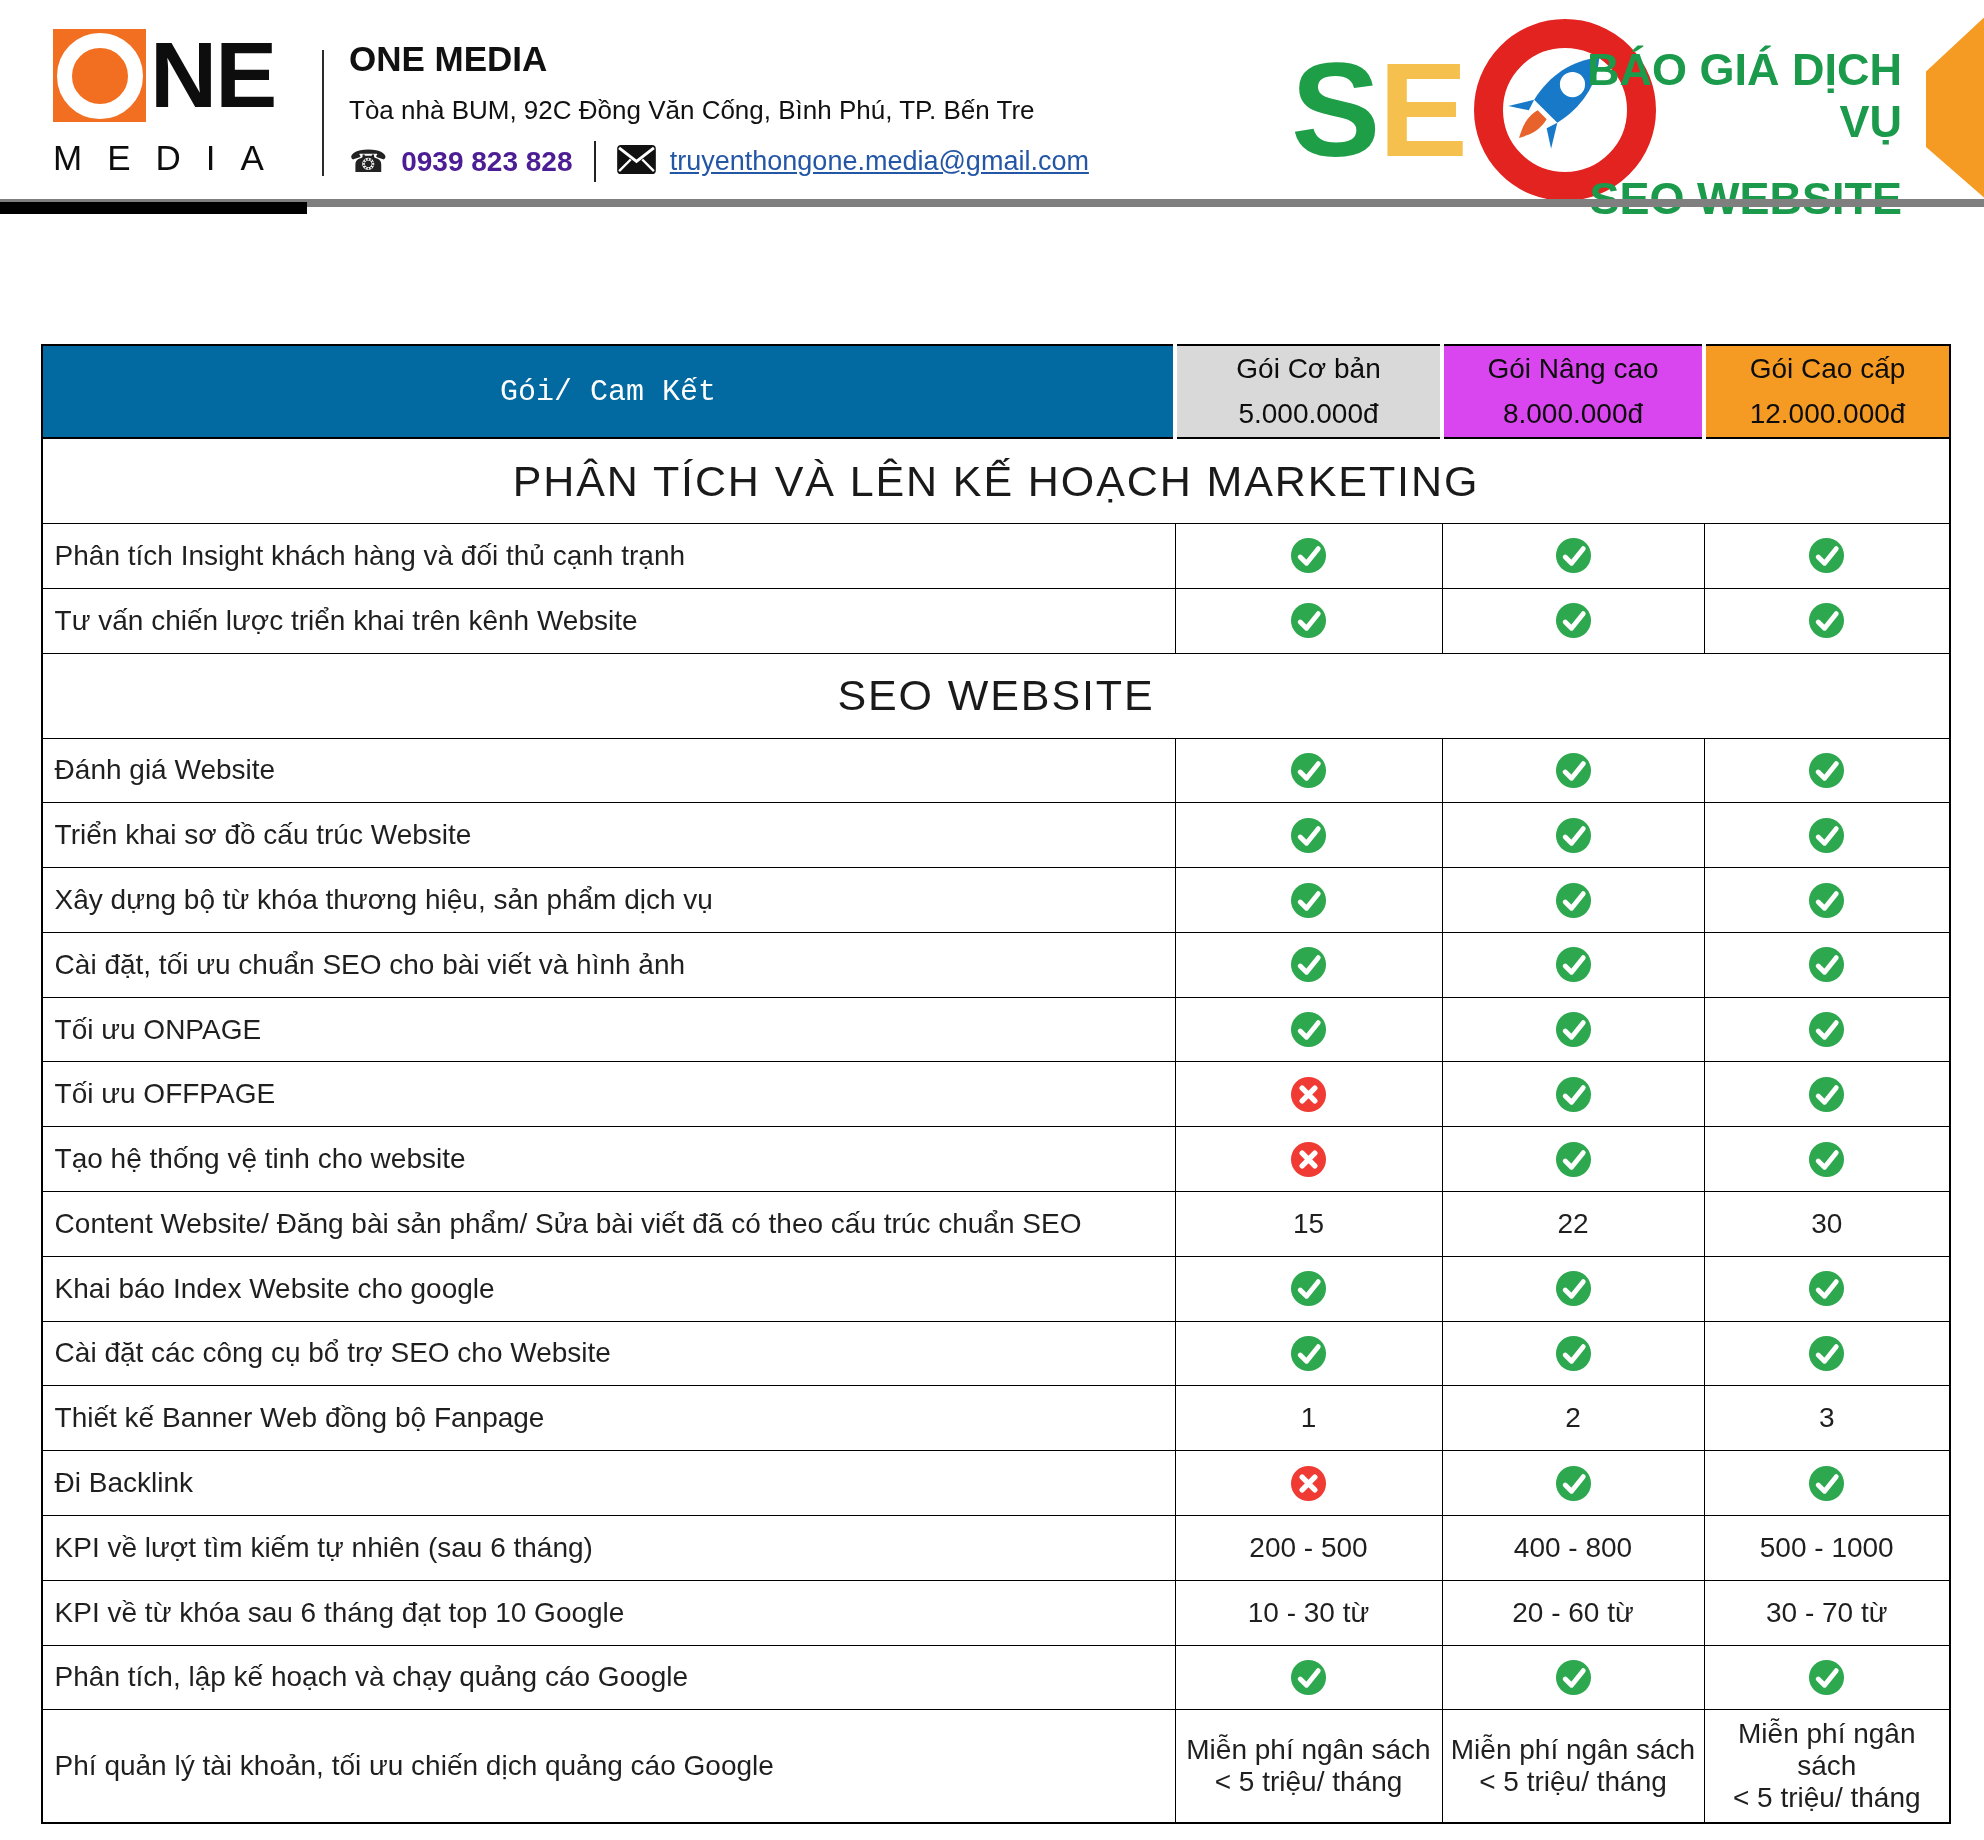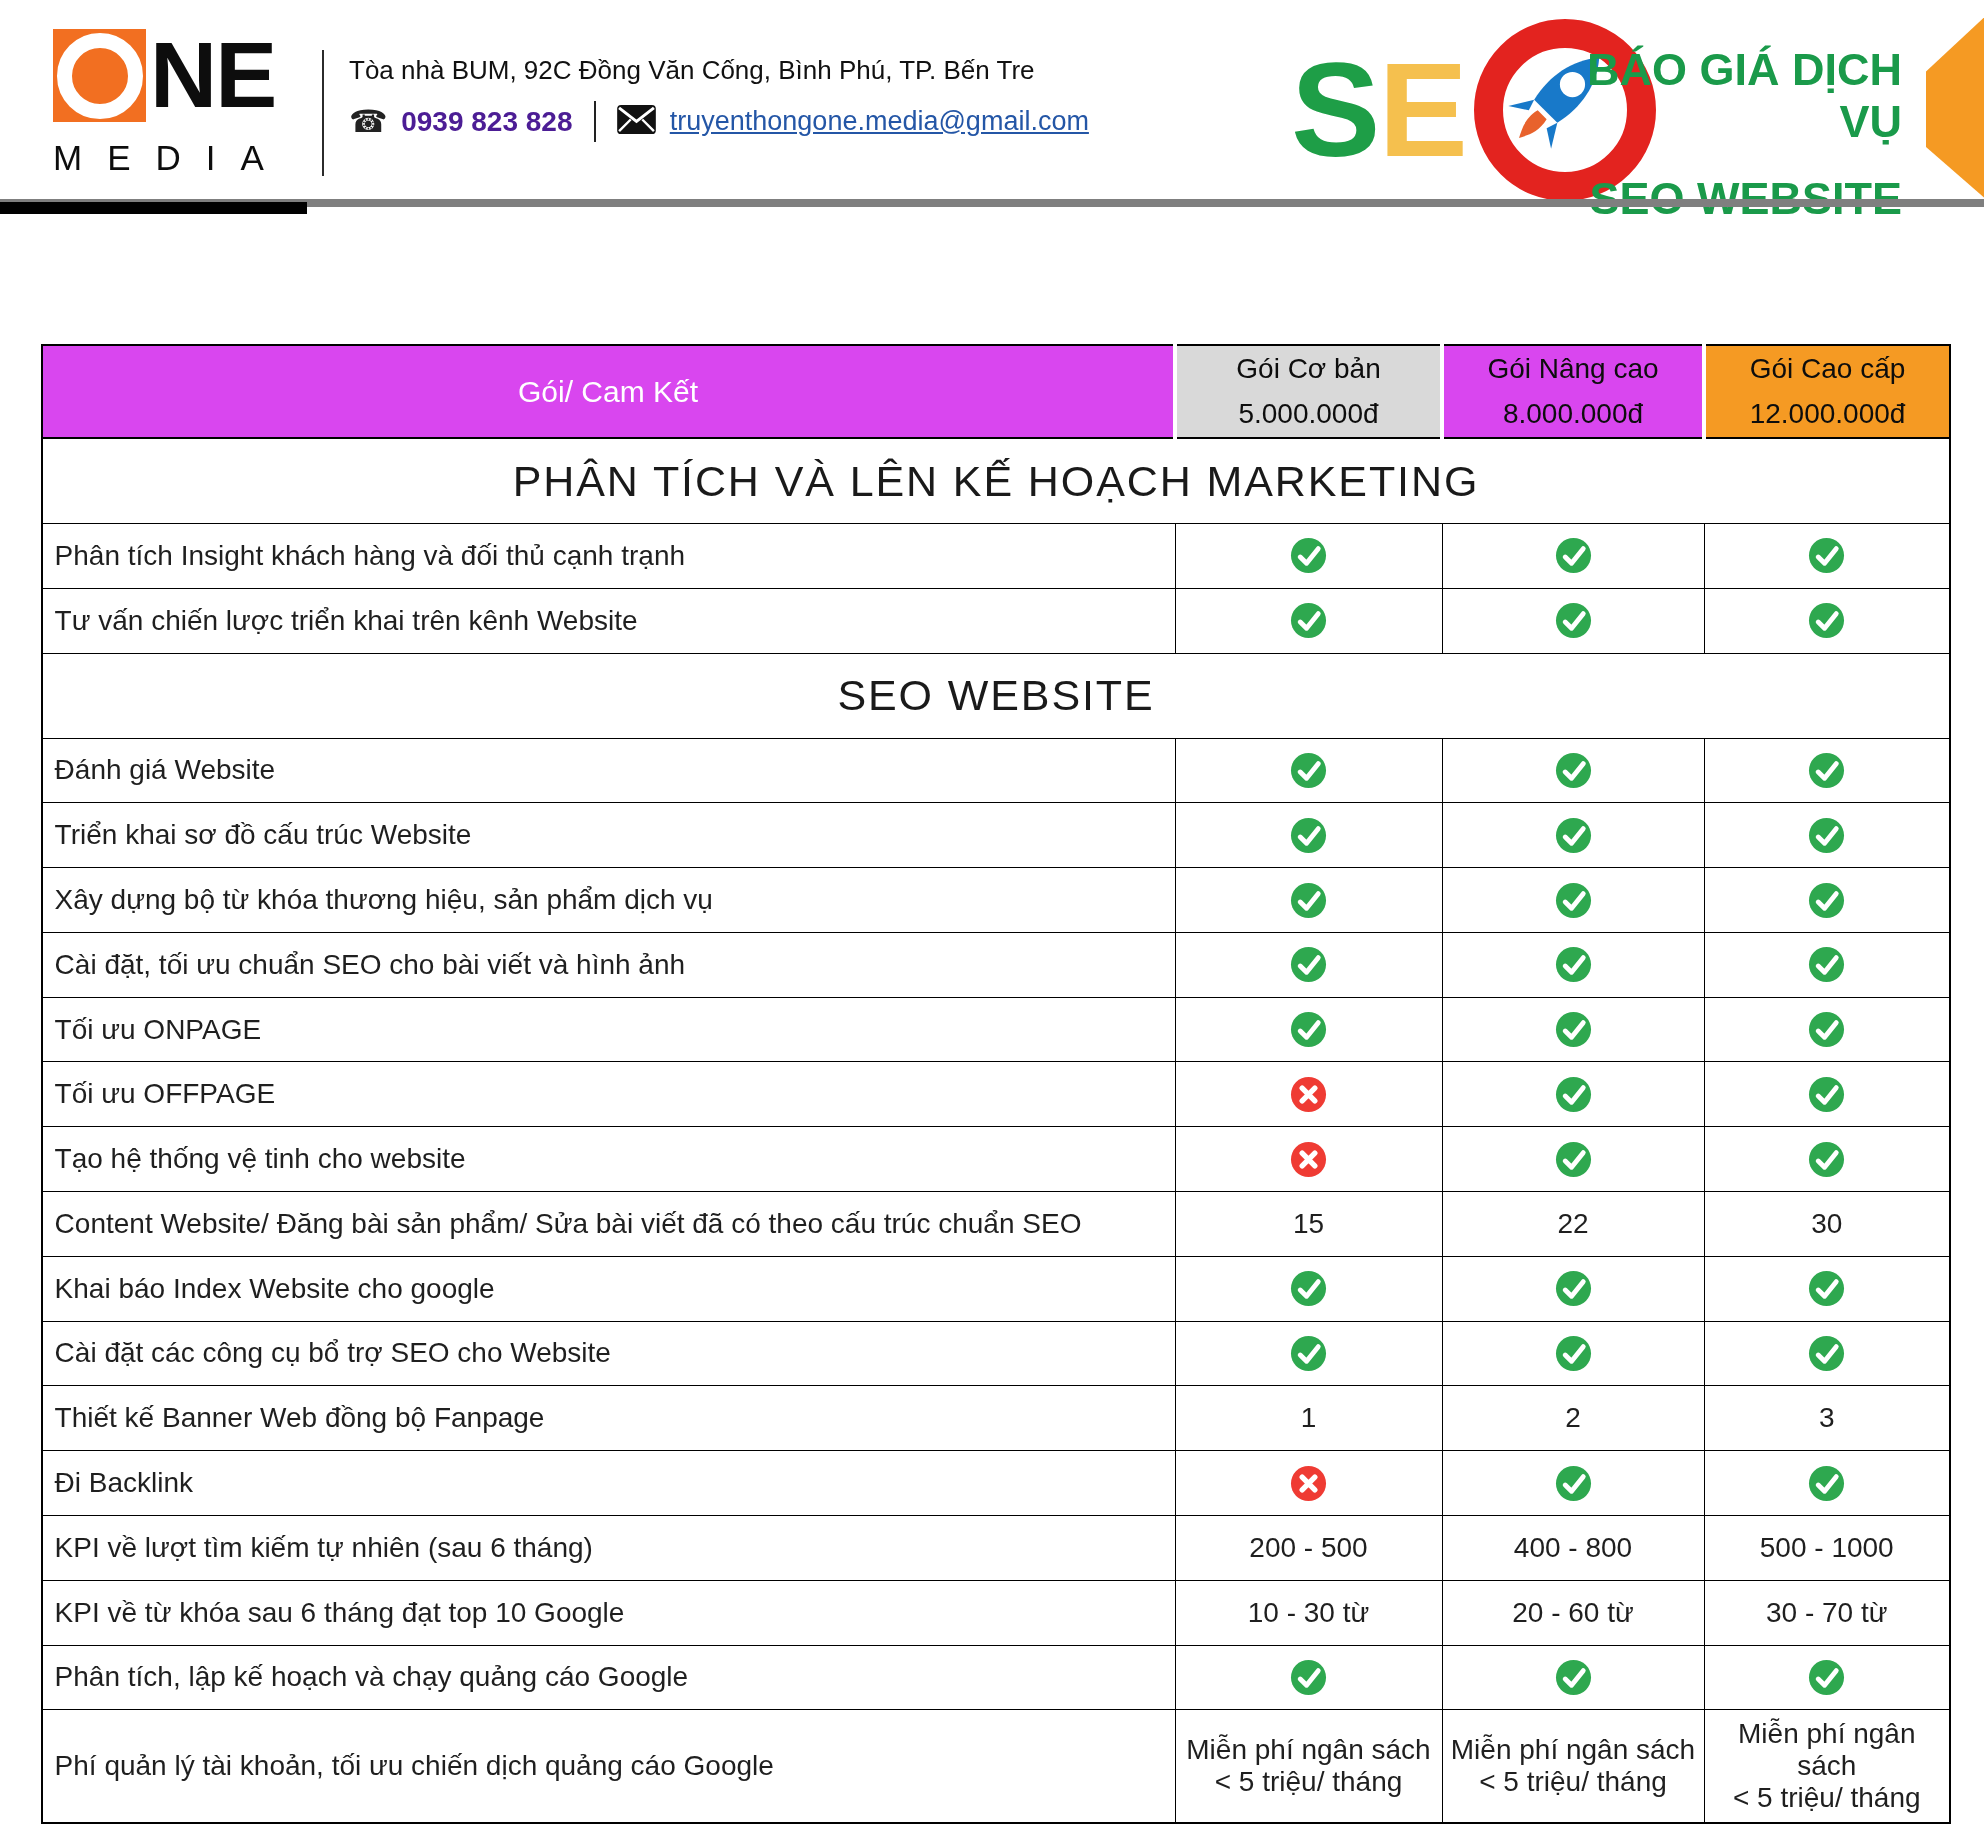--- a/index.html
+++ b/index.html
@@ -42,21 +42,21 @@
 
   .bar-gray{position:absolute;left:0;top:199px;width:1984px;height:7.8px;background:#7F7F7F;}
   .bar-black{position:absolute;left:0;top:202px;width:307px;height:11.6px;background:#000;}
 
   
   .table-wrap{position:absolute;left:41px;top:344px;width:1909px;}
   table{border-collapse:collapse;table-layout:fixed;width:1909px;border:2.9px solid #000;}
   col.c1{width:1133px;} col.c2{width:267px;} col.c3{width:262px;} col.c4{width:246px;}
 
   thead th{height:89px;vertical-align:middle;text-align:center;font-weight:500;border-bottom:2.9px solid #000;}
-  th.corner{background:#d946ef;color:#fff;font-size:30px;font-weight:400;}
+  th.corner{background:#0369a1;color:#fff;font-size:30px;font-weight:400;font-family:Liberation Mono, monospace;}
   th.pkg{font-size:28px;color:#0d0d0d;border-left:4.9px solid #fff;}
   th.pkg .pkg-name{display:block;}
   th.pkg .pkg-price{display:block;margin-top:13.6px;}
   th.pkg-basic{background:#D9D9D9;}
   th.pkg-adv{background:#d946ef;}
   th.pkg-prem{background:#F59A23;}
 
   tbody td{border:1.9px solid #000;vertical-align:middle;}
   tr.section-row td{height:82px;text-align:center;font-size:43px;letter-spacing:1.9px;color:#1a1a1a;border-left:none;border-right:none;}
   tr.item-row td.label{height:56px;font-size:28px;color:#1f1f1f;padding:3.9px 5.8px 3.9px 11.6px;text-align:left;}
@@ -74,20 +74,21 @@
           <div class="ring"></div>
         </div>
       <div class="logo-ne">NE</div>
     </div>
     <div class="logo-media">MEDIA</div>
   </div>
 
   <div class="header-divider"></div>
 
   <div class="company">
+    <div class="company-name">ONE MEDIA</div>
     <div class="company-address">Tòa nhà BUM, 92C Đồng Văn Cống, Bình Phú, TP. Bến Tre</div>
     <div class="contact-row">
       <span class="phone-icon">☎</span>
       <span class="phone-number">0939 823 828</span>
       <span class="contact-sep"></span>
       <span class="mail-icon">
         <svg width="39" height="29" viewBox="0 0 40 30">
             <rect x="0" y="0" width="40" height="30" rx="4" fill="#111"></rect>
             <path d="M2 3 L20 17 L38 3" stroke="#fff" stroke-width="3" fill="none"></path>
             <path d="M2 27 L14 15 M38 27 L26 15" stroke="#fff" stroke-width="2.5" fill="none"></path>

